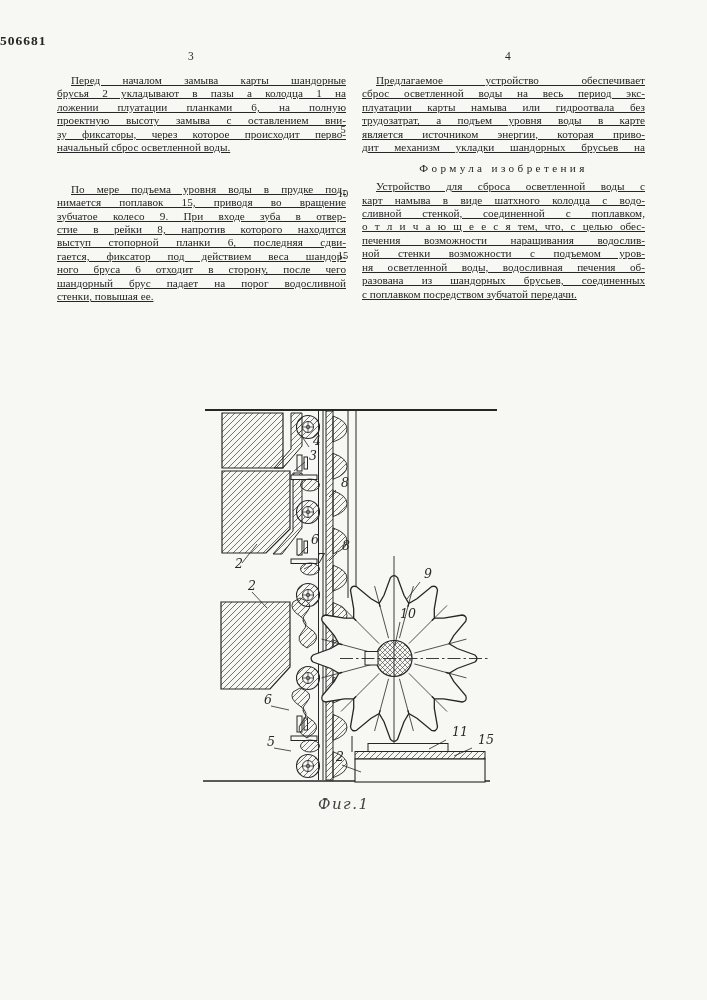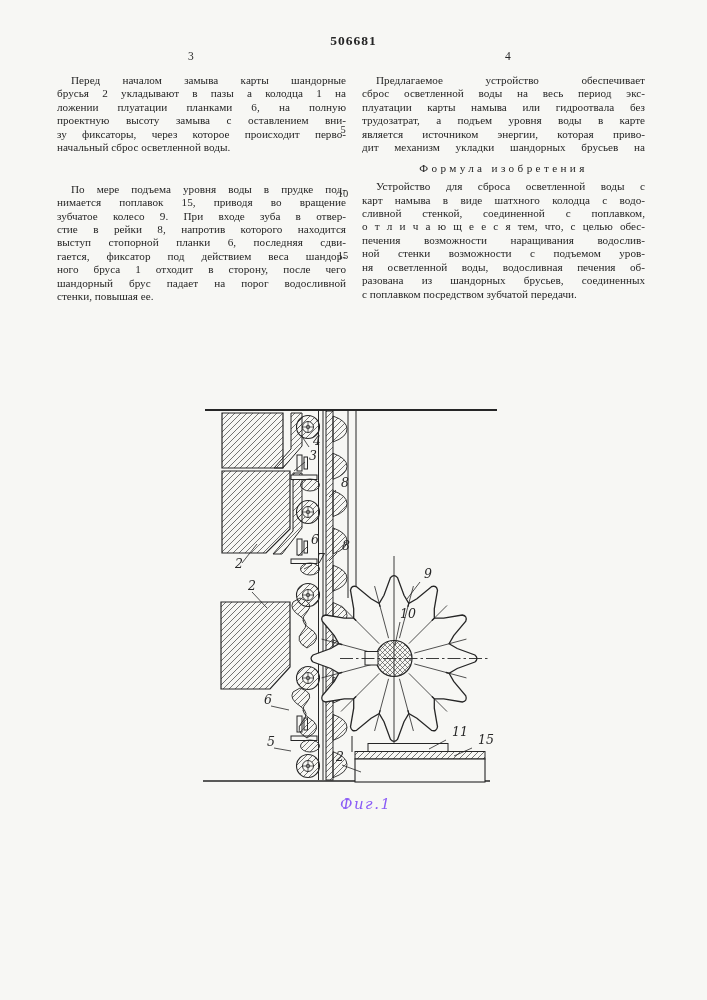--- a/index.html
+++ b/index.html
@@ -3,52 +3,52 @@
 <meta charset="utf-8">
 <style>
   html,body{margin:0;padding:0;}
   body{
     width:707px;height:1000px;position:relative;overflow:hidden;
     background:#f7f7f4;
     font-family:"Liberation Serif", serif;
     color:#262626;
   }
   .pat-num{
-    position:absolute;top:33px;left:0;width:707px;text-align:center;
+    position:absolute;top:33px;left:0;width:707px;
     font-size:13.5px;font-weight:bold;letter-spacing:1px;
   }
   .col-num{position:absolute;top:50px;font-size:11.5px;}
   .cn-left{left:188px;}
   .cn-right{left:505px;}
   .textcol{position:absolute;top:74px;font-size:11.2px;line-height:13.45px;}
   .tc-left{left:57px;width:289px;}
   .tc-right{left:362px;width:283px;}
   .para + .para{margin-top:28px;}
   .line{
     height:13.45px;overflow:hidden;white-space:nowrap;
-    text-align:justify;text-align-last:justify;
+    text-align:justify;text-align-last:justify;text-decoration:underline;
   }
   .line.first{text-indent:14px;}
   .line.last{text-align-last:left;}
   .claims-heading{
     margin-top:7px;margin-bottom:5px;text-align:center;
     letter-spacing:0.30em;font-size:11.2px;
   }
   .gutter-marker{
     position:absolute;left:334px;width:18px;text-align:center;
     font-size:10.5px;color:#2b2b2b;
   }
   .gm-5{top:124px;}
   .gm-10{top:188px;}
   .gm-15{top:250px;}
   #fig{position:absolute;left:0;top:0;pointer-events:none;}
   .flabel{font:italic 12.5px "DejaVu Serif", serif;fill:#262626;}
   .fig-caption{
-    position:absolute;left:340px;top:795px;
-    font:italic 15px "DejaVu Serif", serif;letter-spacing:1.5px;color:#8b5cf6;
+    position:absolute;left:318px;top:795px;
+    font:italic 15px "DejaVu Serif", serif;letter-spacing:1.5px;color:#404040;
   }
 </style>
 </head>
 <body>
 
 <div class="page">
 
   <div class="pat-num">506681</div>
   <div class="col-num cn-left">3</div>
   <div class="col-num cn-right">4</div>
@@ -62,21 +62,21 @@
         <div class="line">зу фиксаторы, через которое происходит перво-</div>
         <div class="line last">начальный сброс осветленной воды.</div>
       </div>
       <div class="para">
         <div class="line first">По мере подъема уровня воды в прудке под-</div>
         <div class="line">нимается поплавок 15, приводя во вращение</div>
         <div class="line">зубчатое колесо 9.  При входе зуба в отвер-</div>
         <div class="line">стие в рейки 8, напротив которого находится</div>
         <div class="line">выступ стопорной планки 6, последняя сдви-</div>
         <div class="line">гается, фиксатор под действием веса шандор-</div>
-        <div class="line">ного бруса 1 отходит в сторону, после чего</div>
+        <div class="line">ного бруса 6 отходит в сторону, после чего</div>
         <div class="line">шандорный брус падает на порог водосливной</div>
         <div class="line last">стенки, повышая ее.</div>
       </div>
     </div>
 
   <div class="textcol tc-right">
     <div>
         <div class="para">
           <div class="line first">Предлагаемое устройство обеспечивает</div>
           <div class="line">сброс осветленной воды на весь период экс-</div>

